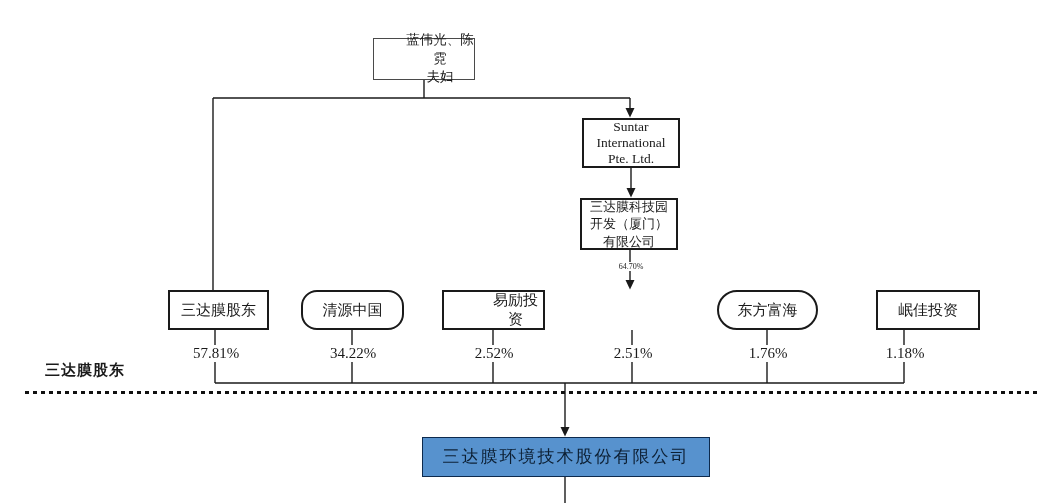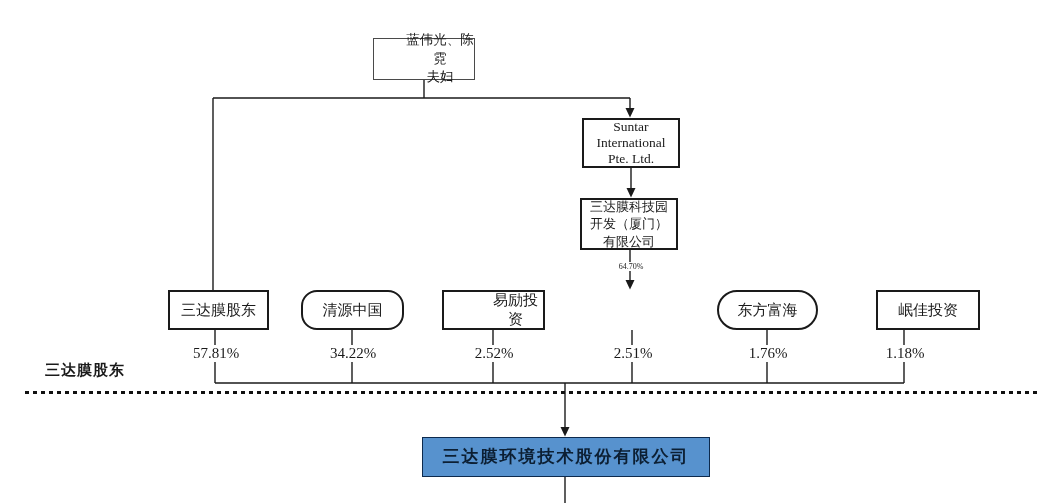--- a/index.html
+++ b/index.html
@@ -26,21 +26,21 @@
     border:1px solid #4a4a4a;
     font-size:13.5px;
     line-height:1.4;
     padding-left:32px;
   }
   .node.suntar{font-size:13.5px;line-height:1.2;}
   .node.keji{font-size:13px;line-height:1.35;}
   .node.company{
     background:#5792ce;
     border:1.5px solid #0d2a4d;
-    font-weight:bold;
+    font-weight:normal;
     font-size:17px;
     letter-spacing:2px;
     color:#0c1f33;
   }
   .pct{
     position:absolute;
     transform:translateX(-50%);
     background:#ffffff;
     font-size:15px;
     padding:0 2px;

